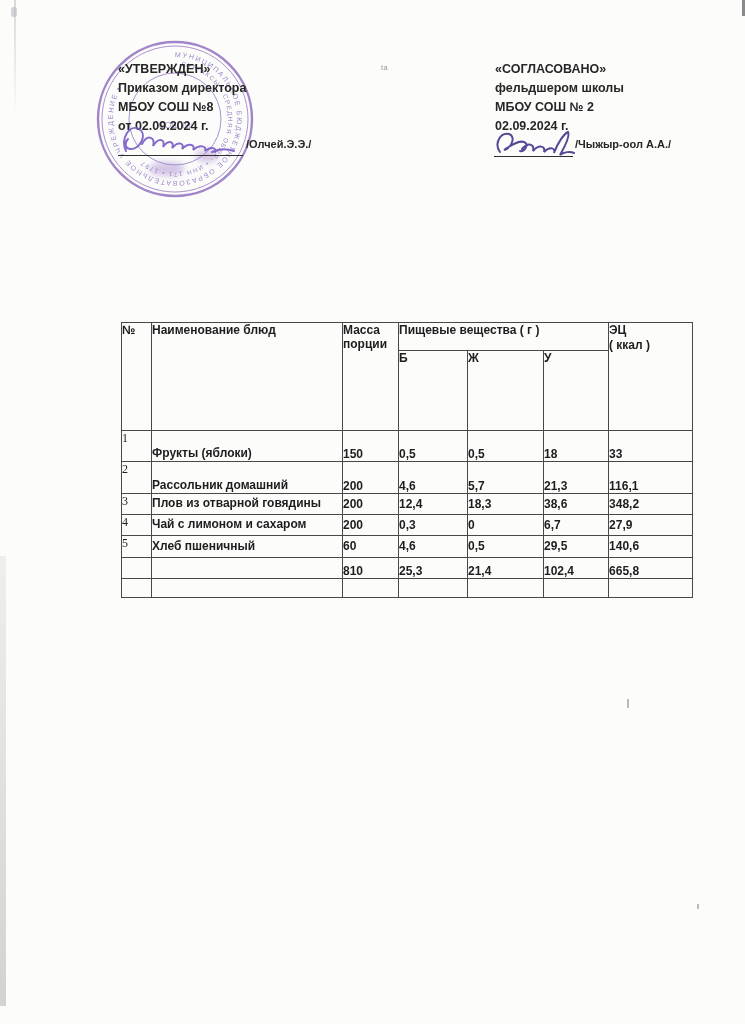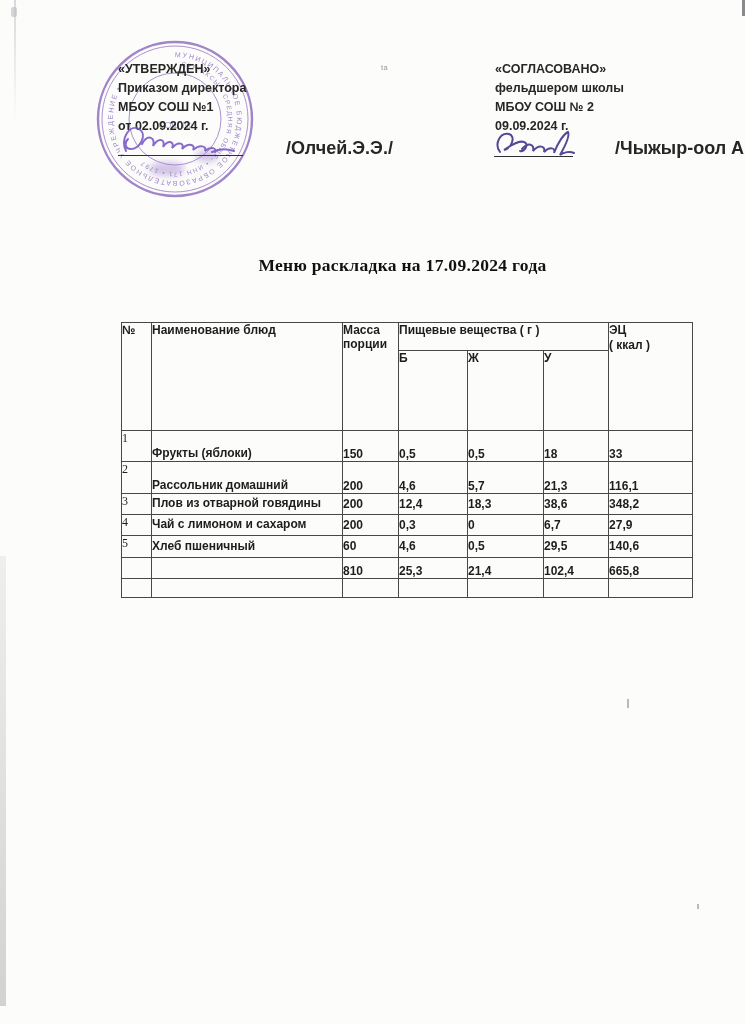--- a/index.html
+++ b/index.html
@@ -19,21 +19,21 @@
   .scan-right-sliver { position:absolute; right:0; top:0; width:3px; height:16px; background:#8a8a8a; }
   .scan-mark-squiggle { position:absolute; left:381px; top:63px; color:#9a9a9a; font-size:11px; }
   .scan-mark-dash { position:absolute; left:627px; top:699px; width:2px; height:9px; background:#a9a9a9; opacity:.8; }
   .scan-mark-dot { position:absolute; left:697px; top:904px; width:2px; height:5px; background:#9f9fa5; opacity:.7; }
 
   
   .approval { position:absolute; font-weight:bold; font-size:12.5px; line-height:19px; color:#262626; }
   .approval-left { left:118px; top:60px; }
   .approval-right { left:495px; top:60px; }
   .sig-underline { height:0; border-bottom:1.6px solid #2f2f2f; }
-  .sig-name { font-weight:bold; font-size:18px; color:#262626; white-space:nowrap;margin-left:40px; }
+  .sig-name { font-weight:bold; font-size:11px; color:#262626; white-space:nowrap; }
   .sig-name-left { position:absolute; left:246px; top:138px; }
   .sig-name-right { position:absolute; left:575px; top:138px;text-align:center; }
   .underline-left { position:absolute; left:118px; top:155px; width:125px; }
   .underline-right { position:absolute; left:494px; top:156px; width:79px; }
   .sig-svg { position:absolute; }
   .sig-svg-left { left:112px; top:118px; }
   .sig-svg-right { left:490px; top:122px; }
 
   
   .stamp { position:absolute; left:88px; top:32px; mix-blend-mode:multiply; opacity:.82; }
@@ -103,49 +103,48 @@
       <textPath href="#ringInner">• СУР-АКСЫ • СРЕДНЯЯ ОБЩЕ- • ИНН 171 • 1797</textPath>
     </text>
     <text x="87" y="96" text-anchor="middle" fill="#8e6cc2" fill-opacity="0.75" font-size="9" font-family="Liberation Sans, sans-serif">СОШ №</text>
   </svg>
   <div class="stamp-blob" style="left:150px; top:162px; width:34px; height:14px;"></div>
   <div class="stamp-blob" style="left:196px; top:150px; width:22px; height:12px;"></div>
 
   <div class="approval approval-left">
     <div>«УТВЕРЖДЕН»</div>
     <div>Приказом директора</div>
-    <div>МБОУ СОШ №1</div>
+    <div>МБОУ СОШ №8</div>
     <div>от 02.09.2024 г.</div>
   </div>
   <svg class="sig-svg sig-svg-left" width="140" height="42" viewBox="0 0 140 42">
     <g fill="none" stroke="#7a5cc5" stroke-width="2" stroke-linecap="round" opacity="0.9">
       <path d="M14 33 C8 20, 18 6, 27 11 C36 16, 28 32, 18 31 C13 30.5, 12 25, 16 21"></path>
       <path d="M30 26 C36 15, 44 20, 41 28 C47 18, 54 22, 51 29 C57 21, 63 24, 60 30 C67 22, 73 26, 70 31 C77 24, 84 27, 81 32 C88 26, 95 28, 93 33 C99 28, 105 30, 103 34"></path>
       <path d="M100 34 C108 30, 116 31, 122 33"></path>
     </g>
   </svg>
   <div class="sig-underline underline-left"></div>
   <div class="sig-name sig-name-left">/Олчей.Э.Э./</div>
 
   <div class="approval approval-right">
     <div>«СОГЛАСОВАНО»</div>
     <div>фельдшером школы</div>
     <div>МБОУ СОШ № 2</div>
-    <div>09.09.2024 г.</div>
+    <div>02.09.2024 г.</div>
   </div>
   <svg class="sig-svg sig-svg-right" width="88" height="40" viewBox="0 0 88 40">
     <g fill="none" stroke="#463a8e" stroke-width="2" stroke-linecap="round" opacity="0.92">
       <path d="M10 30 C4 22, 10 10, 19 12 C26 14, 22 26, 14 28 C20 24, 28 18, 34 20 C40 22, 34 30, 30 29"></path>
       <path d="M32 27 C38 20, 45 22, 43 29 C49 22, 56 24, 54 30 C60 24, 66 26, 64 31 C68 20, 74 12, 78 10 C80 14, 74 26, 70 33 C74 30, 80 29, 84 31"></path>
     </g>
   </svg>
   <div class="sig-underline underline-right"></div>
   <div class="sig-name sig-name-right">/Чыжыр-оол А.А./</div>
 
-  <div class="doc-title">Меню  раскладка на 17.09.2024 года</div>
 
   <table class="menu-table">
     <colgroup>
       <col style="width:30px">
         <col style="width:191px">
         <col style="width:56px">
       <col style="width:69px">
         <col style="width:76px">
         <col style="width:65px">
         <col style="width:84px">

